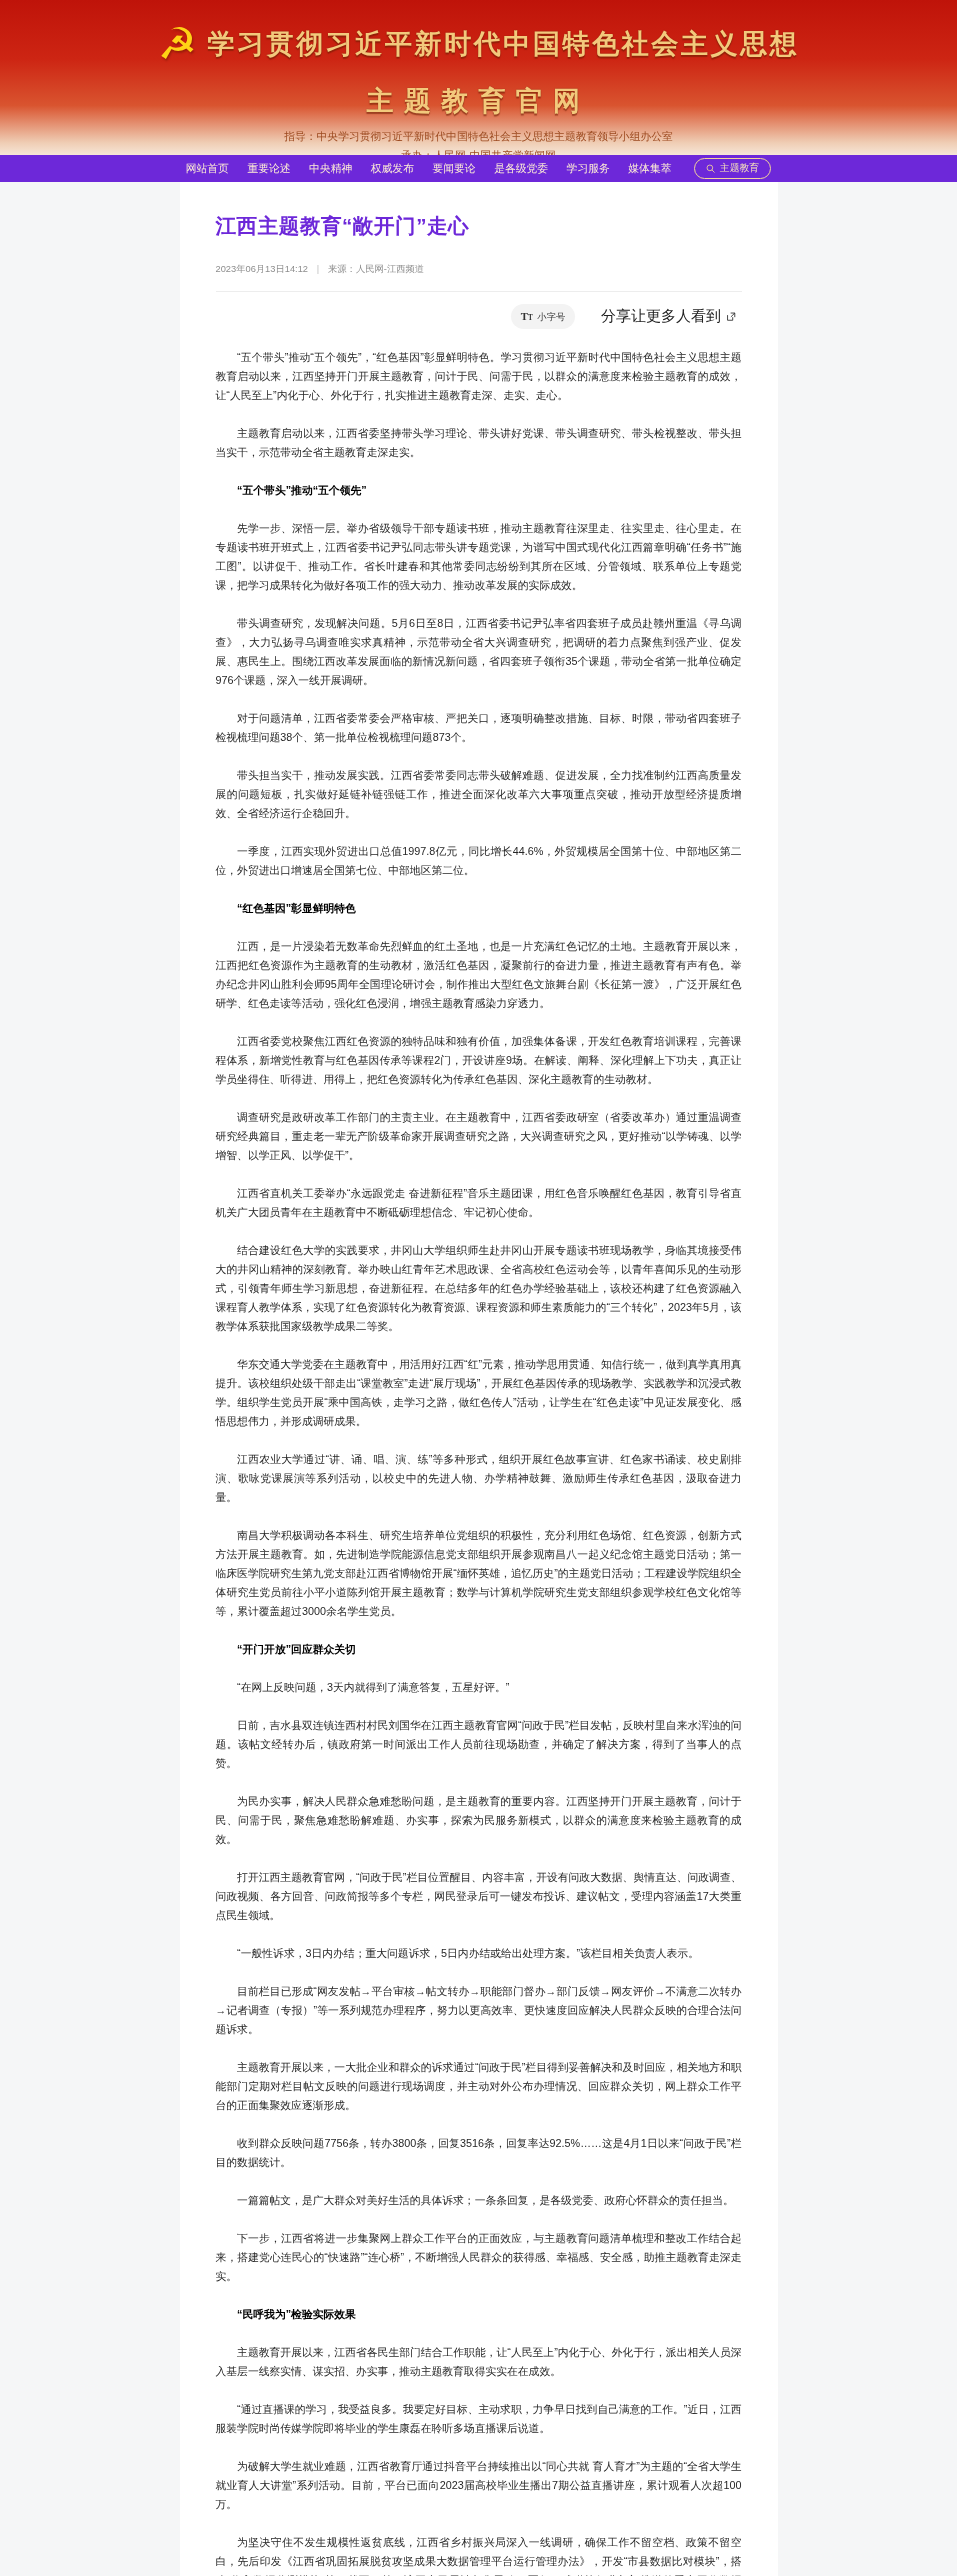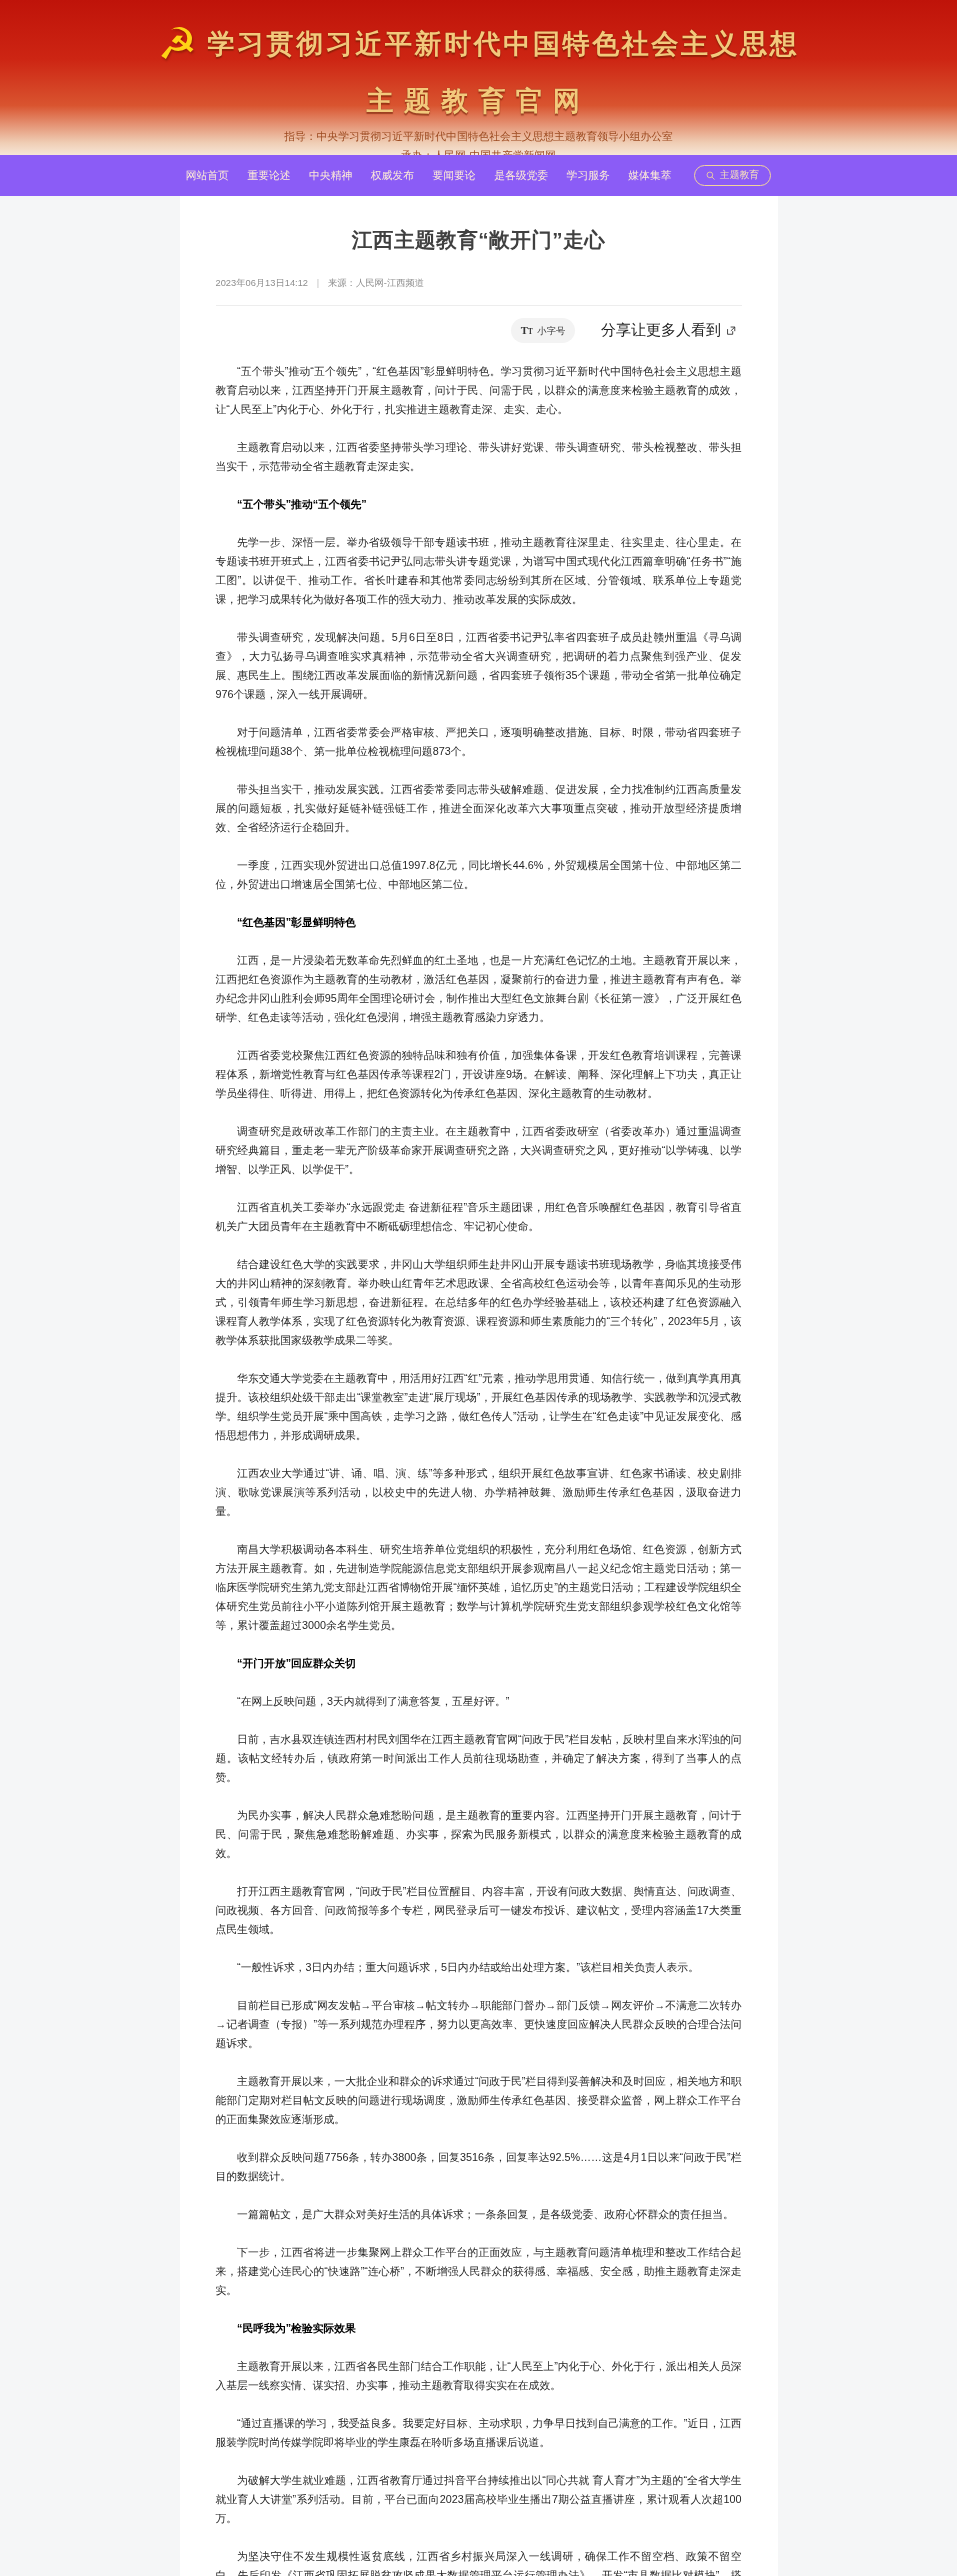--- a/index.html
+++ b/index.html
@@ -26,41 +26,41 @@
   }
   .banner-line1,.banner-line2{
     font-weight:bold;color:#f3c97c;
     text-shadow:0 1.5px 1px rgba(110,30,0,.55),0 0 1px rgba(80,20,0,.6);
   }
   .banner-line1{font-size:27px;letter-spacing:2.6px;}
   .banner-line2{font-size:27px;letter-spacing:10.3px;margin-top:17px;}
   .banner-sub{margin-top:11.3px;font-size:10.8px;color:#9c4a20;}
   .banner-sub2{margin-top:5.2px;font-size:10.8px;color:#9c4a20;}
   
-  .navbar{height:41px;background:#8b5cf6;}
+  .navbar{height:27px;background:#6d28d9;}
   .nav-inner{
     width:598px;margin:0 auto;height:100%;
     display:flex;align-items:center;gap:18.5px;
     padding:0 6.2px;box-sizing:border-box;
   }
   .nav-item{color:#ffeed6;font-size:10.8px;text-decoration:none;white-space:nowrap;cursor:pointer;}
   .search-pill{
     margin-left:auto;display:inline-flex;align-items:center;gap:4.6px;
     border:0.5px solid #f3d49c;border-radius:515px;padding:3.1px 11.3px;
     color:#f7e2bc;font-size:9.8px;background:transparent;cursor:pointer;
   }
   .search-pill svg{display:block;}
   
   .card{
     width:598px;margin:0 auto;background:#ffffff;
     padding:30px 36px 34px;box-sizing:border-box;
   }
   .article-title{
-    margin:0;text-align:center;
-    font-size:20.6px;font-weight:bold;color:#404040;letter-spacing:0.5px;
+    margin:0;text-align:left;
+    font-size:20.6px;font-weight:bold;color:#6d28d9;letter-spacing:0.5px;
   }
   .meta-row{
     margin-top:23px;text-align:left;
     color:#8d8d8d;font-size:9.3px;
     padding-bottom:15px;border-bottom:0.5px solid #ededed;
   }
   .meta-sep{margin:0 6.2px;color:#c0c0c0;}
   .source-link{color:#8d8d8d;text-decoration:none;cursor:pointer;}
   .toolbar{
     display:flex;justify-content:flex-end;align-items:center;gap:20.6px;
@@ -167,21 +167,21 @@
       <p class="para">华东交通大学党委在主题教育中，用活用好江西“红”元素，推动学思用贯通、知信行统一，做到真学真用真提升。该校组织处级干部走出“课堂教室”走进“展厅现场”，开展红色基因传承的现场教学、实践教学和沉浸式教学。组织学生党员开展“乘中国高铁，走学习之路，做红色传人”活动，让学生在“红色走读”中见证发展变化、感悟思想伟力，并形成调研成果。</p>
       <p class="para">江西农业大学通过“讲、诵、唱、演、练”等多种形式，组织开展红色故事宣讲、红色家书诵读、校史剧排演、歌咏党课展演等系列活动，以校史中的先进人物、办学精神鼓舞、激励师生传承红色基因，汲取奋进力量。</p>
       <p class="para">南昌大学积极调动各本科生、研究生培养单位党组织的积极性，充分利用红色场馆、红色资源，创新方式方法开展主题教育。如，先进制造学院能源信息党支部组织开展参观南昌八一起义纪念馆主题党日活动；第一临床医学院研究生第九党支部赴江西省博物馆开展“缅怀英雄，追忆历史”的主题党日活动；工程建设学院组织全体研究生党员前往小平小道陈列馆开展主题教育；数学与计算机学院研究生党支部组织参观学校红色文化馆等等，累计覆盖超过3000余名学生党员。</p>
       <p class="para sec-heading">“开门开放”回应群众关切</p>
       <p class="para">“在网上反映问题，3天内就得到了满意答复，五星好评。”</p>
       <p class="para">日前，吉水县双连镇连西村村民刘国华在江西主题教育官网“问政于民”栏目发帖，反映村里自来水浑浊的问题。该帖文经转办后，镇政府第一时间派出工作人员前往现场勘查，并确定了解决方案，得到了当事人的点赞。</p>
       <p class="para">为民办实事，解决人民群众急难愁盼问题，是主题教育的重要内容。江西坚持开门开展主题教育，问计于民、问需于民，聚焦急难愁盼解难题、办实事，探索为民服务新模式，以群众的满意度来检验主题教育的成效。</p>
       <p class="para">打开江西主题教育官网，“问政于民”栏目位置醒目、内容丰富，开设有问政大数据、舆情直达、问政调查、问政视频、各方回音、问政简报等多个专栏，网民登录后可一键发布投诉、建议帖文，受理内容涵盖17大类重点民生领域。</p>
       <p class="para">“一般性诉求，3日内办结；重大问题诉求，5日内办结或给出处理方案。”该栏目相关负责人表示。</p>
       <p class="para">目前栏目已形成“网友发帖→平台审核→帖文转办→职能部门督办→部门反馈→网友评价→不满意二次转办→记者调查（专报）”等一系列规范办理程序，努力以更高效率、更快速度回应解决人民群众反映的合理合法问题诉求。</p>
-      <p class="para">主题教育开展以来，一大批企业和群众的诉求通过“问政于民”栏目得到妥善解决和及时回应，相关地方和职能部门定期对栏目帖文反映的问题进行现场调度，激励师生传承红色基因、接受群众监督，网上群众工作平台的正面集聚效应逐渐形成。</p>
+      <p class="para">主题教育开展以来，一大批企业和群众的诉求通过“问政于民”栏目得到妥善解决和及时回应，相关地方和职能部门定期对栏目帖文反映的问题进行现场调度，并主动对外公布办理情况、回应群众关切，网上群众工作平台的正面集聚效应逐渐形成。</p>
       <p class="para">收到群众反映问题7756条，转办3800条，回复3516条，回复率达92.5%……这是4月1日以来“问政于民”栏目的数据统计。</p>
       <p class="para">一篇篇帖文，是广大群众对美好生活的具体诉求；一条条回复，是各级党委、政府心怀群众的责任担当。</p>
       <p class="para">下一步，江西省将进一步集聚网上群众工作平台的正面效应，与主题教育问题清单梳理和整改工作结合起来，搭建党心连民心的“快速路”“连心桥”，不断增强人民群众的获得感、幸福感、安全感，助推主题教育走深走实。</p>
       <p class="para sec-heading">“民呼我为”检验实际效果</p>
       <p class="para">主题教育开展以来，江西省各民生部门结合工作职能，让“人民至上”内化于心、外化于行，派出相关人员深入基层一线察实情、谋实招、办实事，推动主题教育取得实实在在成效。</p>
       <p class="para">“通过直播课的学习，我受益良多。我要定好目标、主动求职，力争早日找到自己满意的工作。”近日，江西服装学院时尚传媒学院即将毕业的学生康磊在聆听多场直播课后说道。</p>
       <p class="para">为破解大学生就业难题，江西省教育厅通过抖音平台持续推出以“同心共就 育人育才”为主题的“全省大学生就业育人大讲堂”系列活动。目前，平台已面向2023届高校毕业生播出7期公益直播讲座，累计观看人次超100万。</p>
       <p class="para">为坚决守住不发生规模性返贫底线，江西省乡村振兴局深入一线调研，确保工作不留空档、政策不留空白，先后印发《江西省巩固拓展脱贫攻坚成果大数据管理平台运行管理办法》，开发“市县数据比对模块”，搭建“收入数据监测模块”等。截至目前，该平台已累计归集民政、医保、残联等行业部门推送的重点工作数据7850余万条，向市县派发筛查预警信息21.3万条。</p>
     </div>
 

